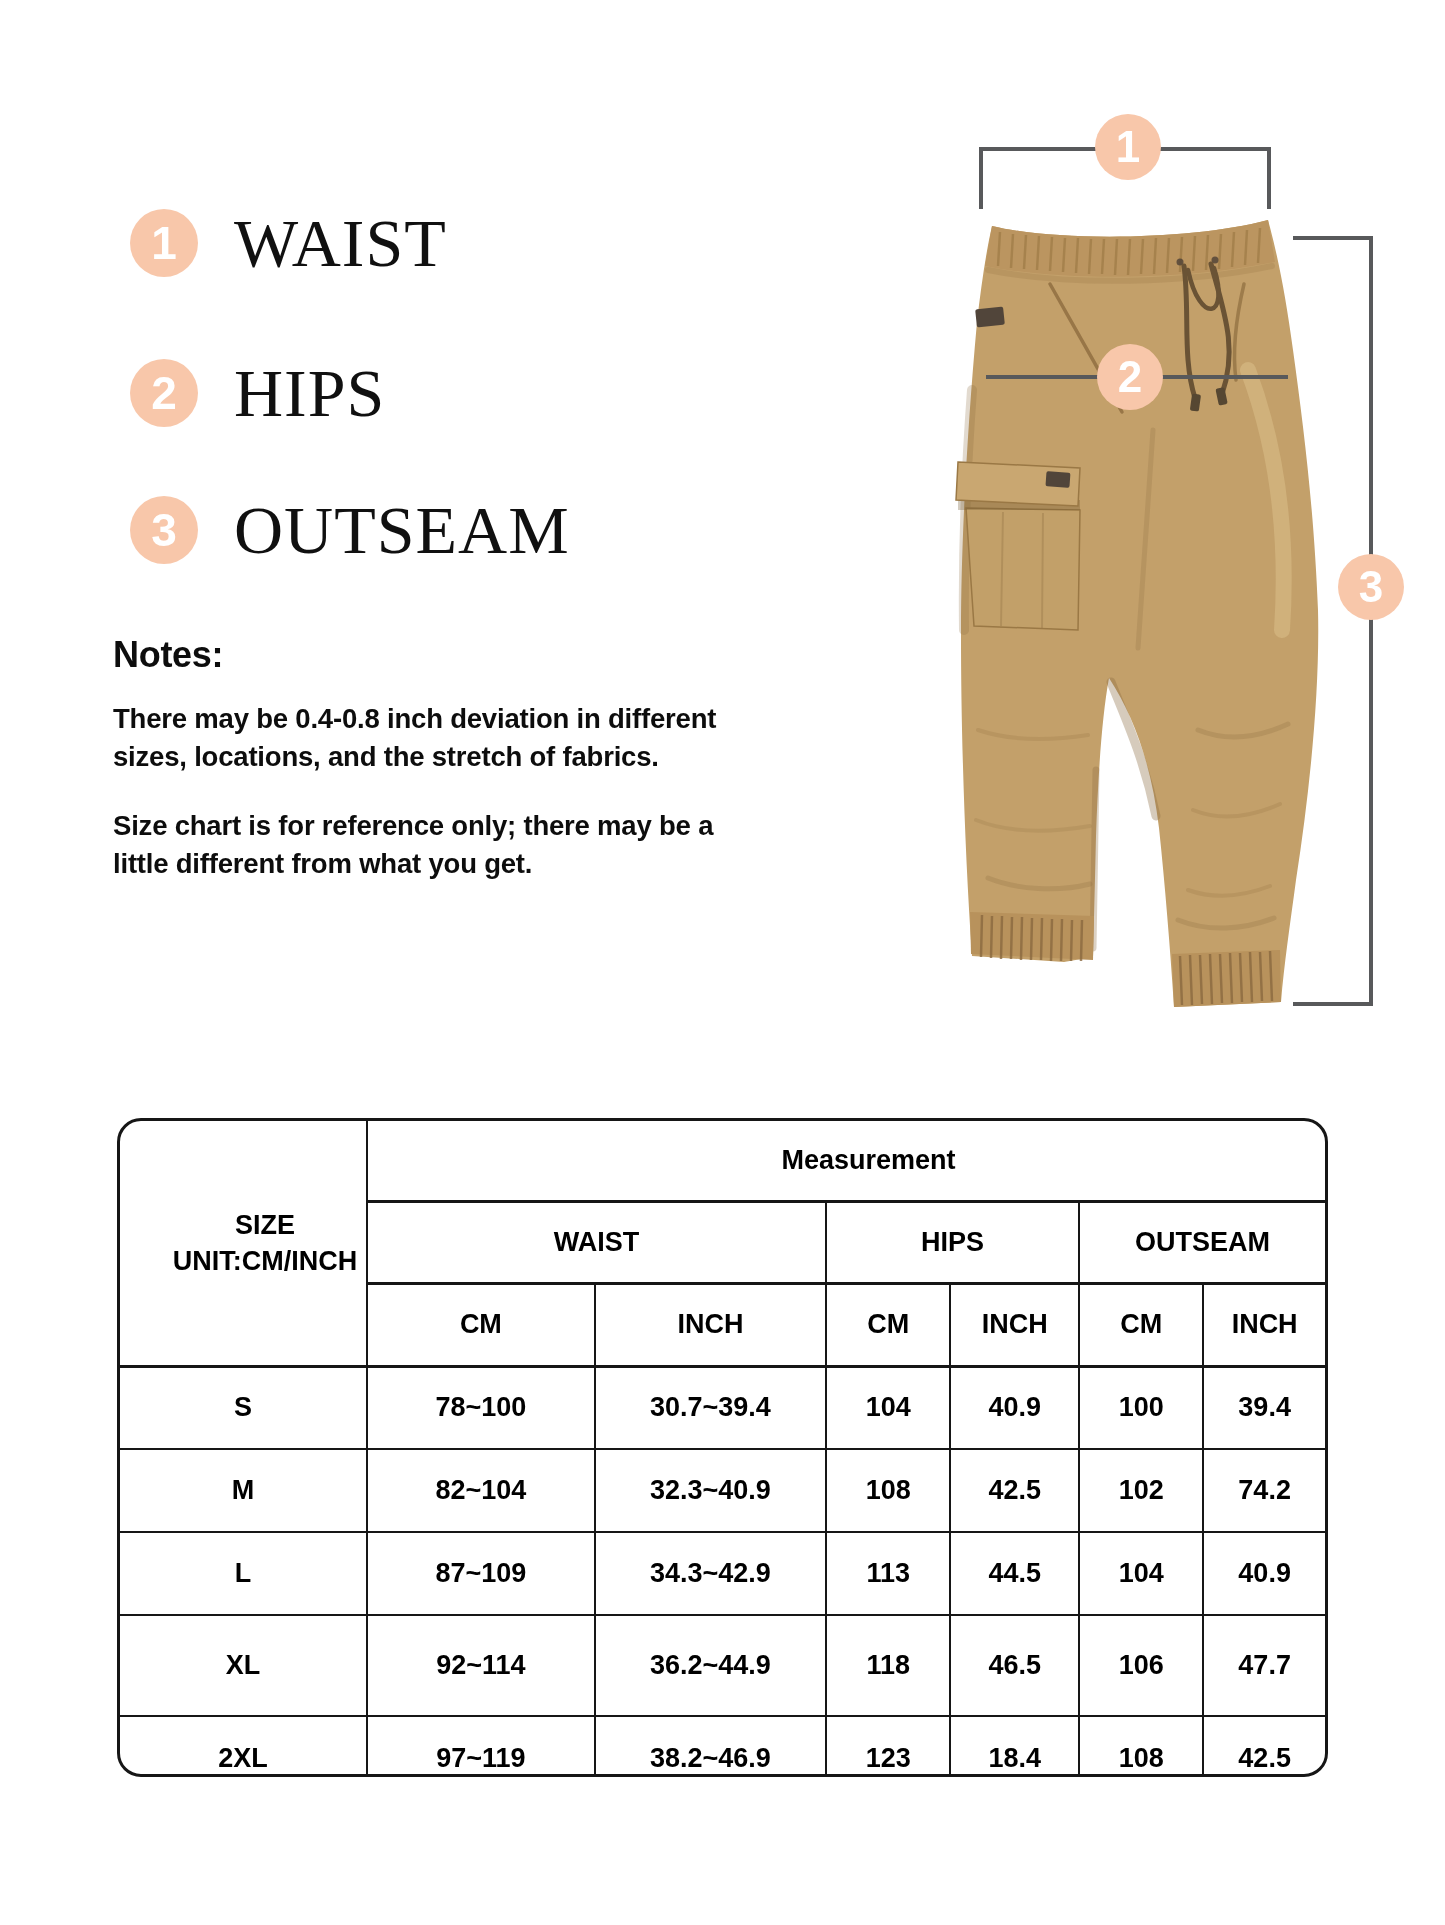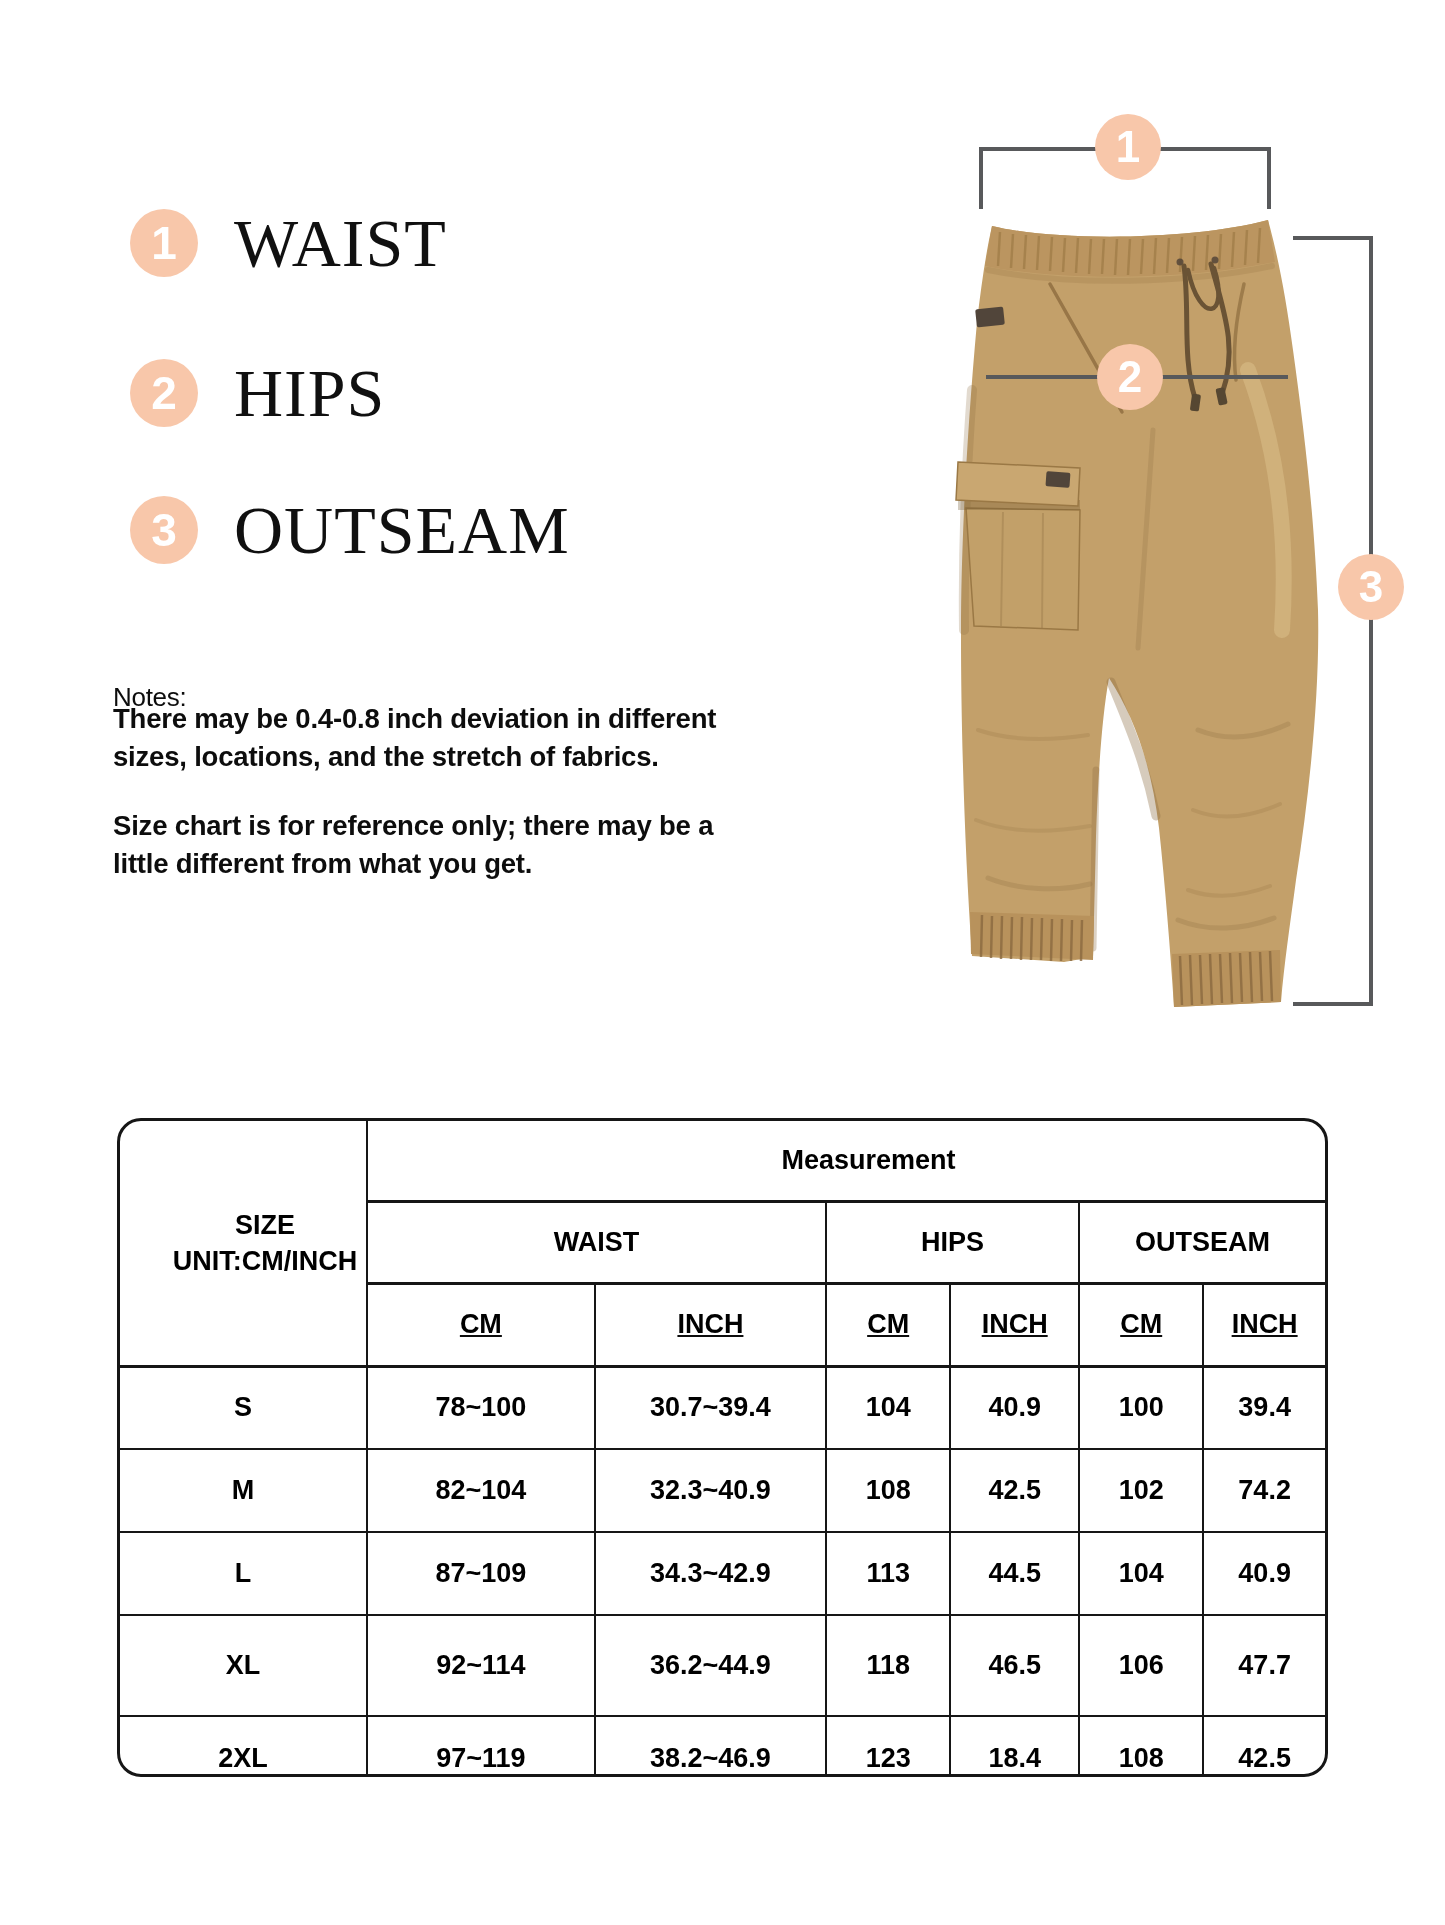--- a/index.html
+++ b/index.html
@@ -12,21 +12,21 @@
   .legend-item.l1{top:209px;}
   .legend-item.l2{top:359px;}
   .legend-item.l3{top:496px;}
   .badge{width:68px;height:68px;border-radius:50%;background:#f8c7aa;color:#ffffff;
          display:flex;align-items:center;justify-content:center;
          font-size:46px;font-weight:bold;flex:0 0 auto;}
   .legend-label{margin-left:36px;font-family:"Liberation Serif","DejaVu Serif",serif;
                 font-size:68px;letter-spacing:1px;color:#101010;line-height:1;}
 
   
-  .notes-title{position:absolute;left:113px;top:634px;font-size:26px;font-weight:normal;letter-spacing:-0.3px;margin-top:48px;}
+  .notes-title{position:absolute;left:113px;top:634px;font-size:36px;font-weight:bold;letter-spacing:-0.3px;}
   .notes{position:absolute;left:113px;top:700px;width:656px;}
   .notes p{margin:0 0 31px 0;font-size:27.5px;line-height:38px;letter-spacing:-0.2px;font-weight:bold;}
 
   
   .pants-svg{position:absolute;left:948px;top:210px;width:392px;height:800px;}
 
   .measure-line{position:absolute;background:#58595b;}
   .bracket-waist{position:absolute;left:979px;top:147px;width:292px;height:62px;
                  border-top:4px solid #58595b;border-left:4px solid #58595b;border-right:4px solid #58595b;
                  box-sizing:border-box;}
@@ -160,21 +160,21 @@
         <div>SIZE</div>
         <div>UNIT:CM/INCH</div>
       </th>
       <th colspan="6">Measurement</th>
     </tr>
     <tr class="hdr-bottom" style="height:82px;">
       <th colspan="2">WAIST</th>
       <th colspan="2">HIPS</th>
       <th colspan="2">OUTSEAM</th>
     </tr>
-    <tr class="hdr-bottom" style="height:83px;text-decoration:underline;">
+    <tr class="hdr-bottom" style="height:83px;">
       <th>CM</th>
       <th>INCH</th>
       <th>CM</th>
       <th>INCH</th>
       <th>CM</th>
       <th>INCH</th>
     </tr>
     <tr style="height:83px;">
       <td>S</td>
       <td>78~100</td>

